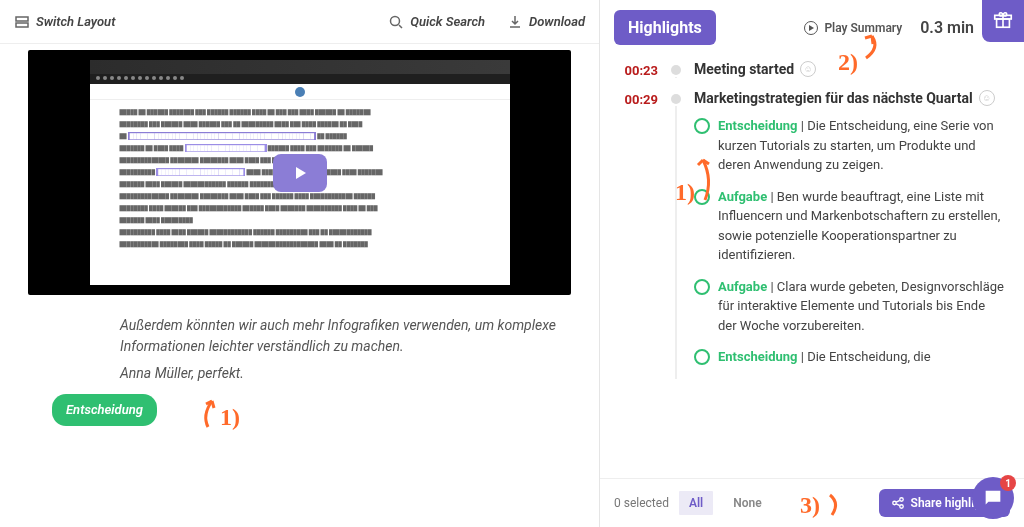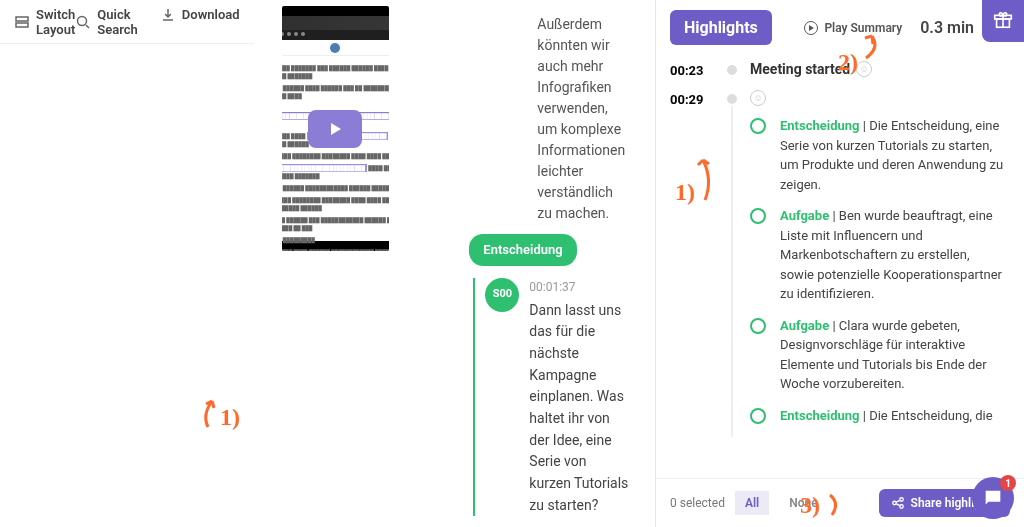--- a/index.html
+++ b/index.html
@@ -6,25 +6,26 @@
     body {
       font-family: -apple-system, BlinkMacSystemFont, 'Segoe UI', Roboto, sans-serif;
       background: #f5f5f7;
       width: 1024px;
       height: 527px;
       overflow: hidden;
       display: flex;
       position: relative;
     }
     .left-panel {
-      width: 656px;
+      width: 600px;
       background: #fff;
       display: flex;
-      flex-direction: row;
+      flex-direction: column;
       border-right: 1px solid #e5e5e5;
+      font-style: italic;
     }
     .toolbar {
       height: 44px;
       display: flex;
       align-items: center;
       justify-content: space-between;
       padding: 0 14px;
       border-bottom: 1px solid #eee;
     }
     .toolbar-left { display: flex; align-items: center; gap: 8px; }
@@ -156,29 +157,29 @@
       right: 0;
       background: #6e5cc7;
       padding: 8px 10px;
       border-bottom-left-radius: 8px;
       cursor: pointer;
       color: #fff;
       z-index: 5;
     }
     .timeline-body { flex: 1; padding: 6px 14px; overflow-y: auto; font-size: 13px; }
     .tl-row { display: flex; gap: 10px; margin-bottom: 12px; }
-    .tl-time { width: 44px; font-size: 13px; font-weight: 700; color: #000000; text-align: left; padding-top: 2px; }
+    .tl-time { width: 44px; font-size: 13px; font-weight: 700; color: #b91c1c; text-align: right; padding-top: 2px; }
     .tl-dot-col { width: 16px; display: flex; flex-direction: column; align-items: center; position: relative; }
     .tl-dot { width: 10px; height: 10px; border-radius: 50%; background: #ddd; margin-top: 4px; }
     .tl-line { width: 2px; background: #eee; flex: 1; margin-top: 2px; }
     .tl-content { flex: 1; padding-right: 6px; }
     .tl-title { font-size: 14px; font-weight: 700; color: #333; display: flex; gap: 6px; }
     .face-icon { width: 16px; height: 16px; border: 1.5px solid #ccc; border-radius: 50%; display: inline-flex; align-items: center; justify-content: center; font-size: 9px; color: #ccc; }
     .tl-items { margin-top: 10px; }
-    .tl-item { display: flex; gap: 14px; margin-bottom: 12px; line-height: 1.5; }
+    .tl-item { display: flex; gap: 8px; margin-bottom: 12px; line-height: 1.5; }
     .tl-item-circle { width: 16px; height: 16px; border: 2.5px solid #2fbf71; border-radius: 50%; flex-shrink: 0; margin-top: 2px; }
     .tl-item-body { flex: 1; font-size: 13px; color: #444; }
     .tl-tag { color: #2fbf71; font-weight: 700; }
     .right-footer { display: flex; align-items: center; padding: 10px 14px; border-top: 1px solid #eee; gap: 10px; }
     .selected-count { font-size: 12px; color: #777; }
     .filter-tab {
       font-size: 12px; font-weight: 600; color: #888; padding: 5px 10px; border-radius: 1px; cursor: pointer;
     }
     .filter-tab.active { background: #eceaf6; color: #6e5cc7; }
     .share-btn {
@@ -311,30 +312,23 @@
     </div>
     <div class="play-btn">
       <svg width="20" height="20" viewBox="0 0 20 20">
           <path d="M6 4l10 6-10 6z"></path>
         </svg>
     </div>
   </div>
 
   <div class="transcript-area">
     <div class="transcript-text">Außerdem könnten wir auch mehr Infografiken verwenden, um komplexe Informationen leichter verständlich zu machen.</div>
+    <div class="transcript-text">Anna Müller, perfekt.</div>
     <div class="tag-box">
       <span class="tag-pill">Entscheidung</span>
-    </div>
-    <div class="transcript-entry">
-      <div style="border-left:2px solid #2fbf71; padding-left:0;"></div>
-      <div class="speaker-badge">S00</div>
-      <div class="entry-body">
-        <div class="entry-time">00:01:37</div>
-        <div class="entry-text">Dann lasst uns das für die nächste Kampagne einplanen. Was haltet ihr von der Idee, eine Serie von kurzen Tutorials zu starten?</div>
-      </div>
     </div>
   </div>
 </div>
 
 <div class="right-panel">
   <div class="gift-box">
     <svg width="22" height="22" viewBox="0 0 24 24" fill="none" stroke="currentColor" stroke-width="1.8">
         <rect x="3" y="8" width="18" height="4"></rect>
         <rect x="5" y="12" width="14" height="9"></rect>
         <line x1="12" y1="8" x2="12" y2="21"></line>
@@ -378,20 +372,21 @@
     </div>
 
     <div class="tl-row" id="tlrow-1">
       <div class="tl-time">00:29</div>
       <div class="tl-dot-col">
           <div class="tl-dot"></div>
           <div class="tl-line"></div>
         </div>
       <div class="tl-content">
         <div class="tl-title">
+          <span>Marketingstrategien für das nächste Quartal</span>
           <span class="face-icon">☺</span>
         </div>
         <div class="tl-items" id="tl-items-1">
             <div class="tl-item">
               <div class="tl-item-circle"></div>
               <div class="tl-item-body"><span class="tl-tag">Entscheidung</span> | Die Entscheidung, eine Serie von kurzen Tutorials zu starten, um Produkte und deren Anwendung zu zeigen.</div>
             </div>
             <div class="tl-item">
               <div class="tl-item-circle"></div>
               <div class="tl-item-body"><span class="tl-tag">Aufgabe</span> | Ben wurde beauftragt, eine Liste mit Influencern und Markenbotschaftern zu erstellen, sowie potenzielle Kooperationspartner zu identifizieren.</div>

